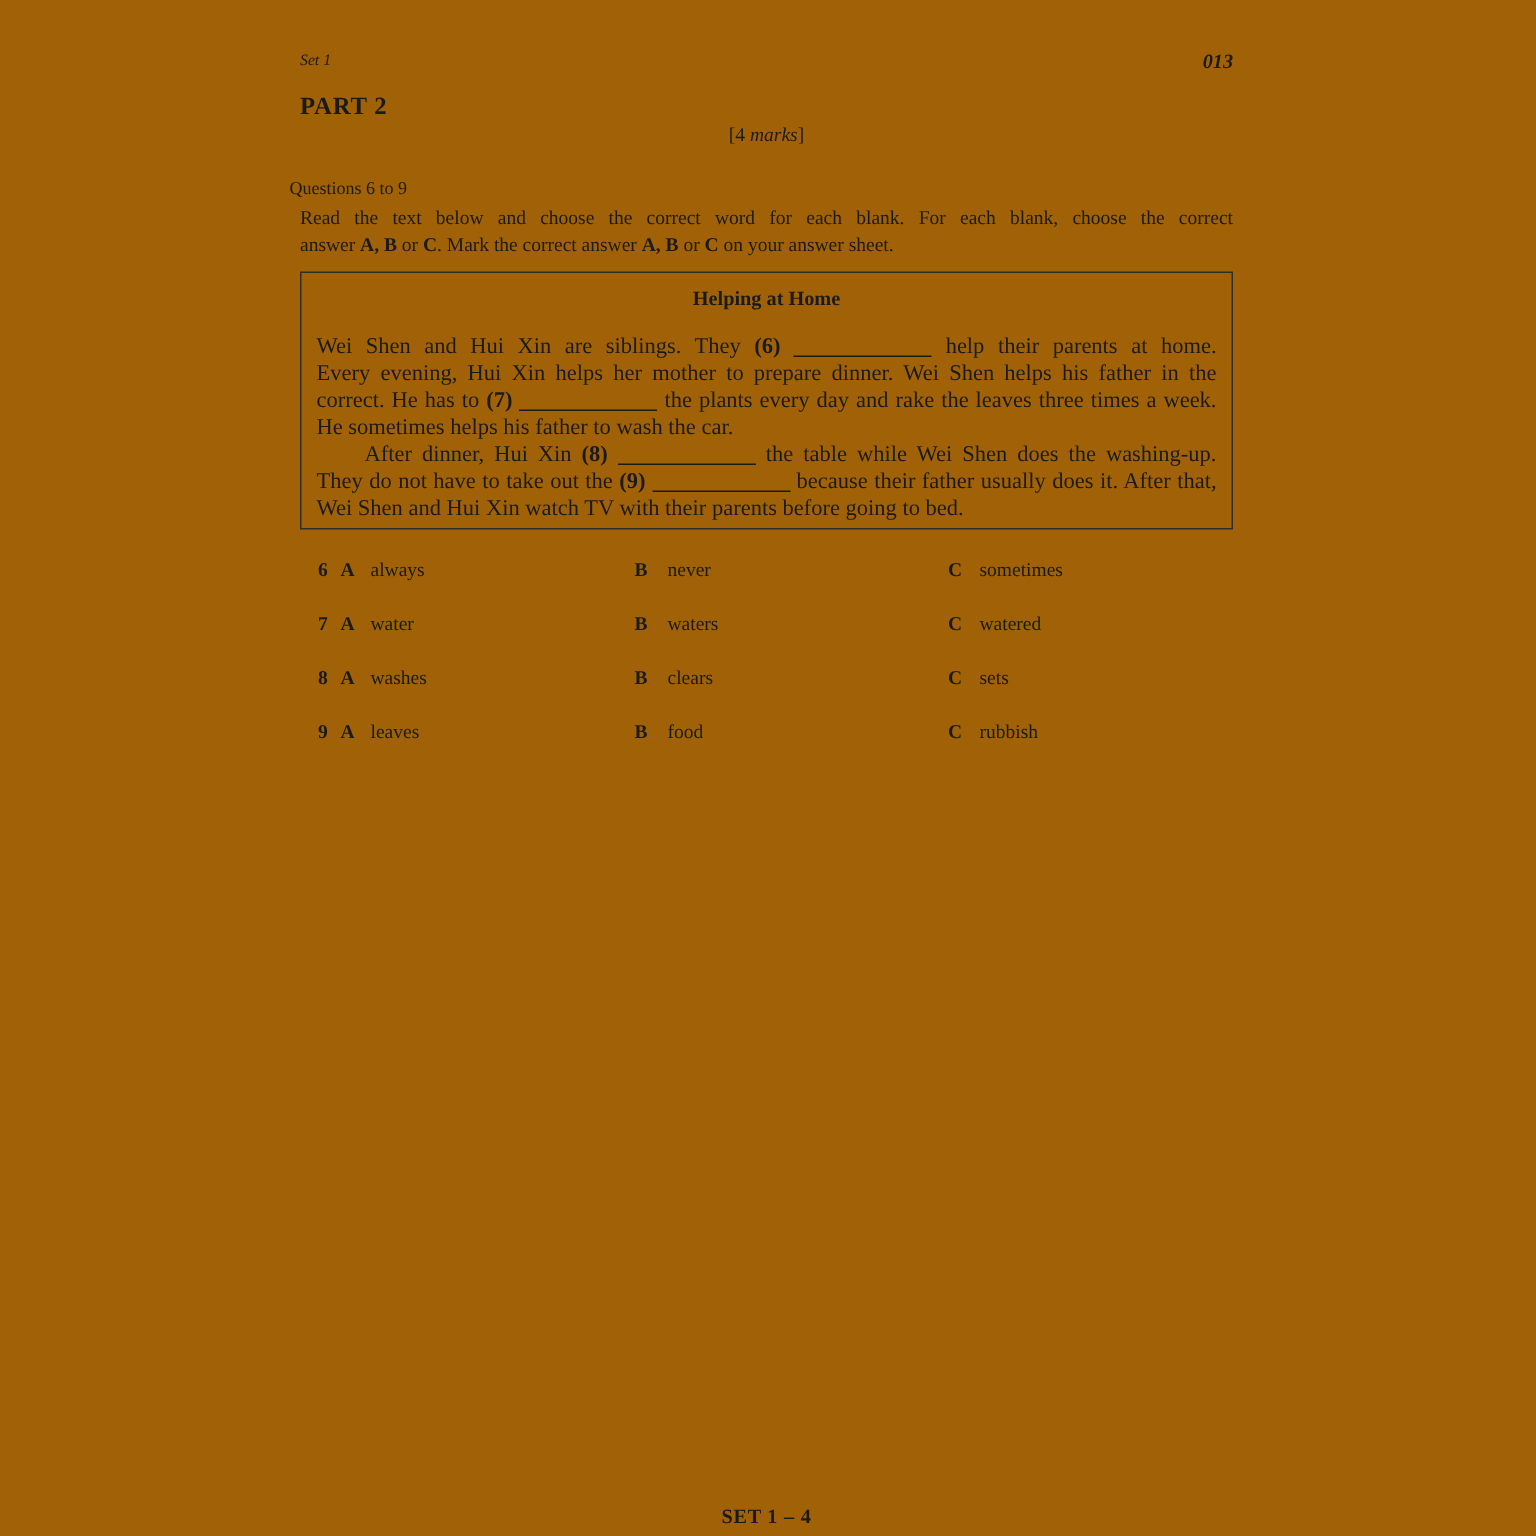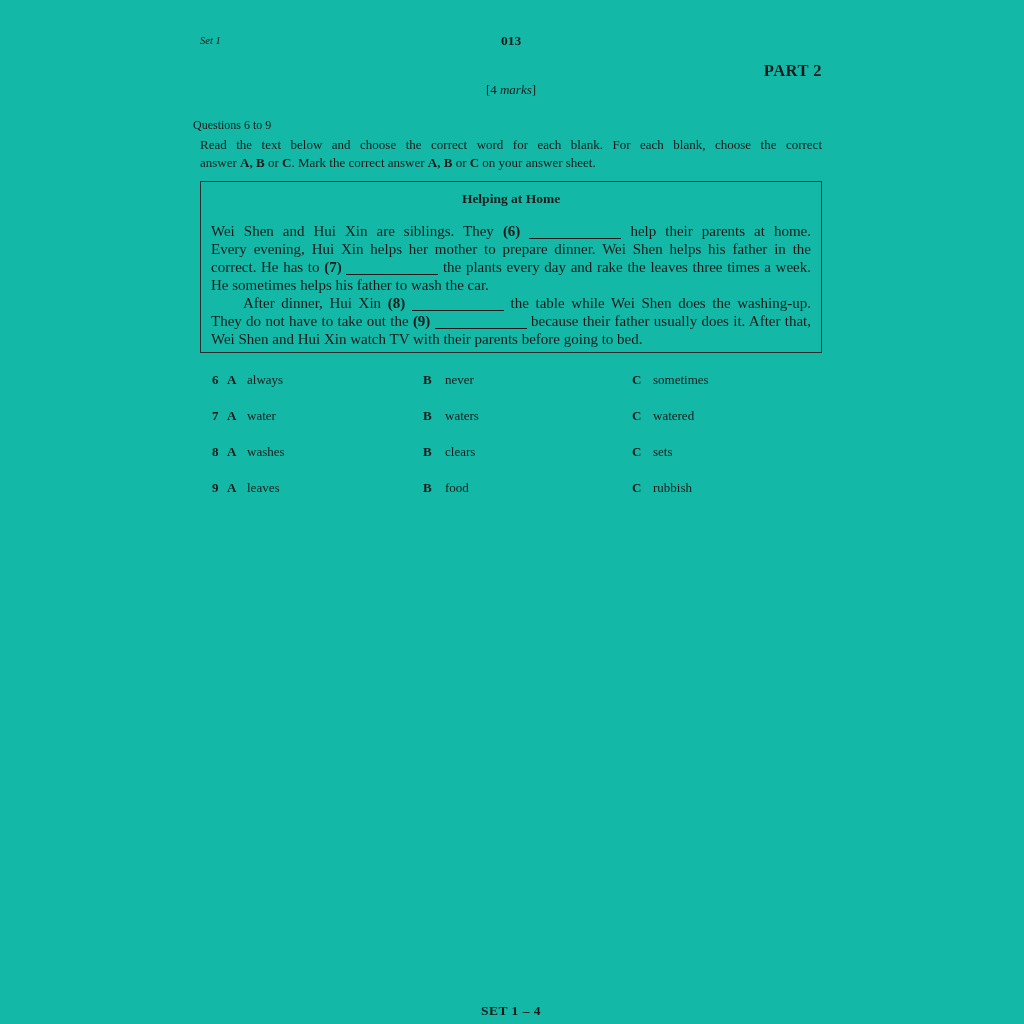--- a/index.html
+++ b/index.html
@@ -1,23 +1,23 @@
 <!DOCTYPE html>
 <html><head>
 <meta charset="utf-8">
 <style>
   html,body{margin:0;padding:0;background:#ffffff;}
   .page{
-    position:relative;width:1024px;height:1024px;background:#14b8a6;
+    position:relative;width:1024px;height:1024px;background:#a16207;
     font-family:"Liberation Serif","DejaVu Serif",serif;
     color:#1a1a1a;overflow:hidden;
   }
   .set-label{position:absolute;left:200px;top:35px;font-size:10.5px;font-style:italic;}
-  .page-number{position:absolute;left:200px;top:33px;width:622px;text-align:center;font-size:13.5px;font-weight:bold;}
-  .part-title{position:absolute;left:200px;top:61px;width:622px;text-align:right;font-size:16.5px;font-weight:bold;letter-spacing:.5px;}
+  .page-number{position:absolute;left:200px;top:33px;width:622px;text-align:right;font-size:13.5px;font-weight:bold;font-style:italic;}
+  .part-title{position:absolute;left:200px;top:61px;width:622px;text-align:left;font-size:16.5px;font-weight:bold;letter-spacing:.5px;}
   .marks-line{position:absolute;left:200px;top:82px;width:622px;text-align:center;font-size:13px;}
   .q-heading{position:absolute;left:193px;top:118px;font-size:12px;font-weight:normal;}
   .instructions{position:absolute;left:200px;top:136px;width:622px;font-size:13px;line-height:18px;}
   .line{min-height:18px;}
   .justify{text-align:justify;text-align-last:justify;}
   .indent{text-indent:32px;}
   .passage-box{
     position:absolute;left:200px;top:181px;width:622px;height:172px;
     box-sizing:border-box;border:1px solid #2e2e2e;padding:9px 10px 0 10px;
   }

